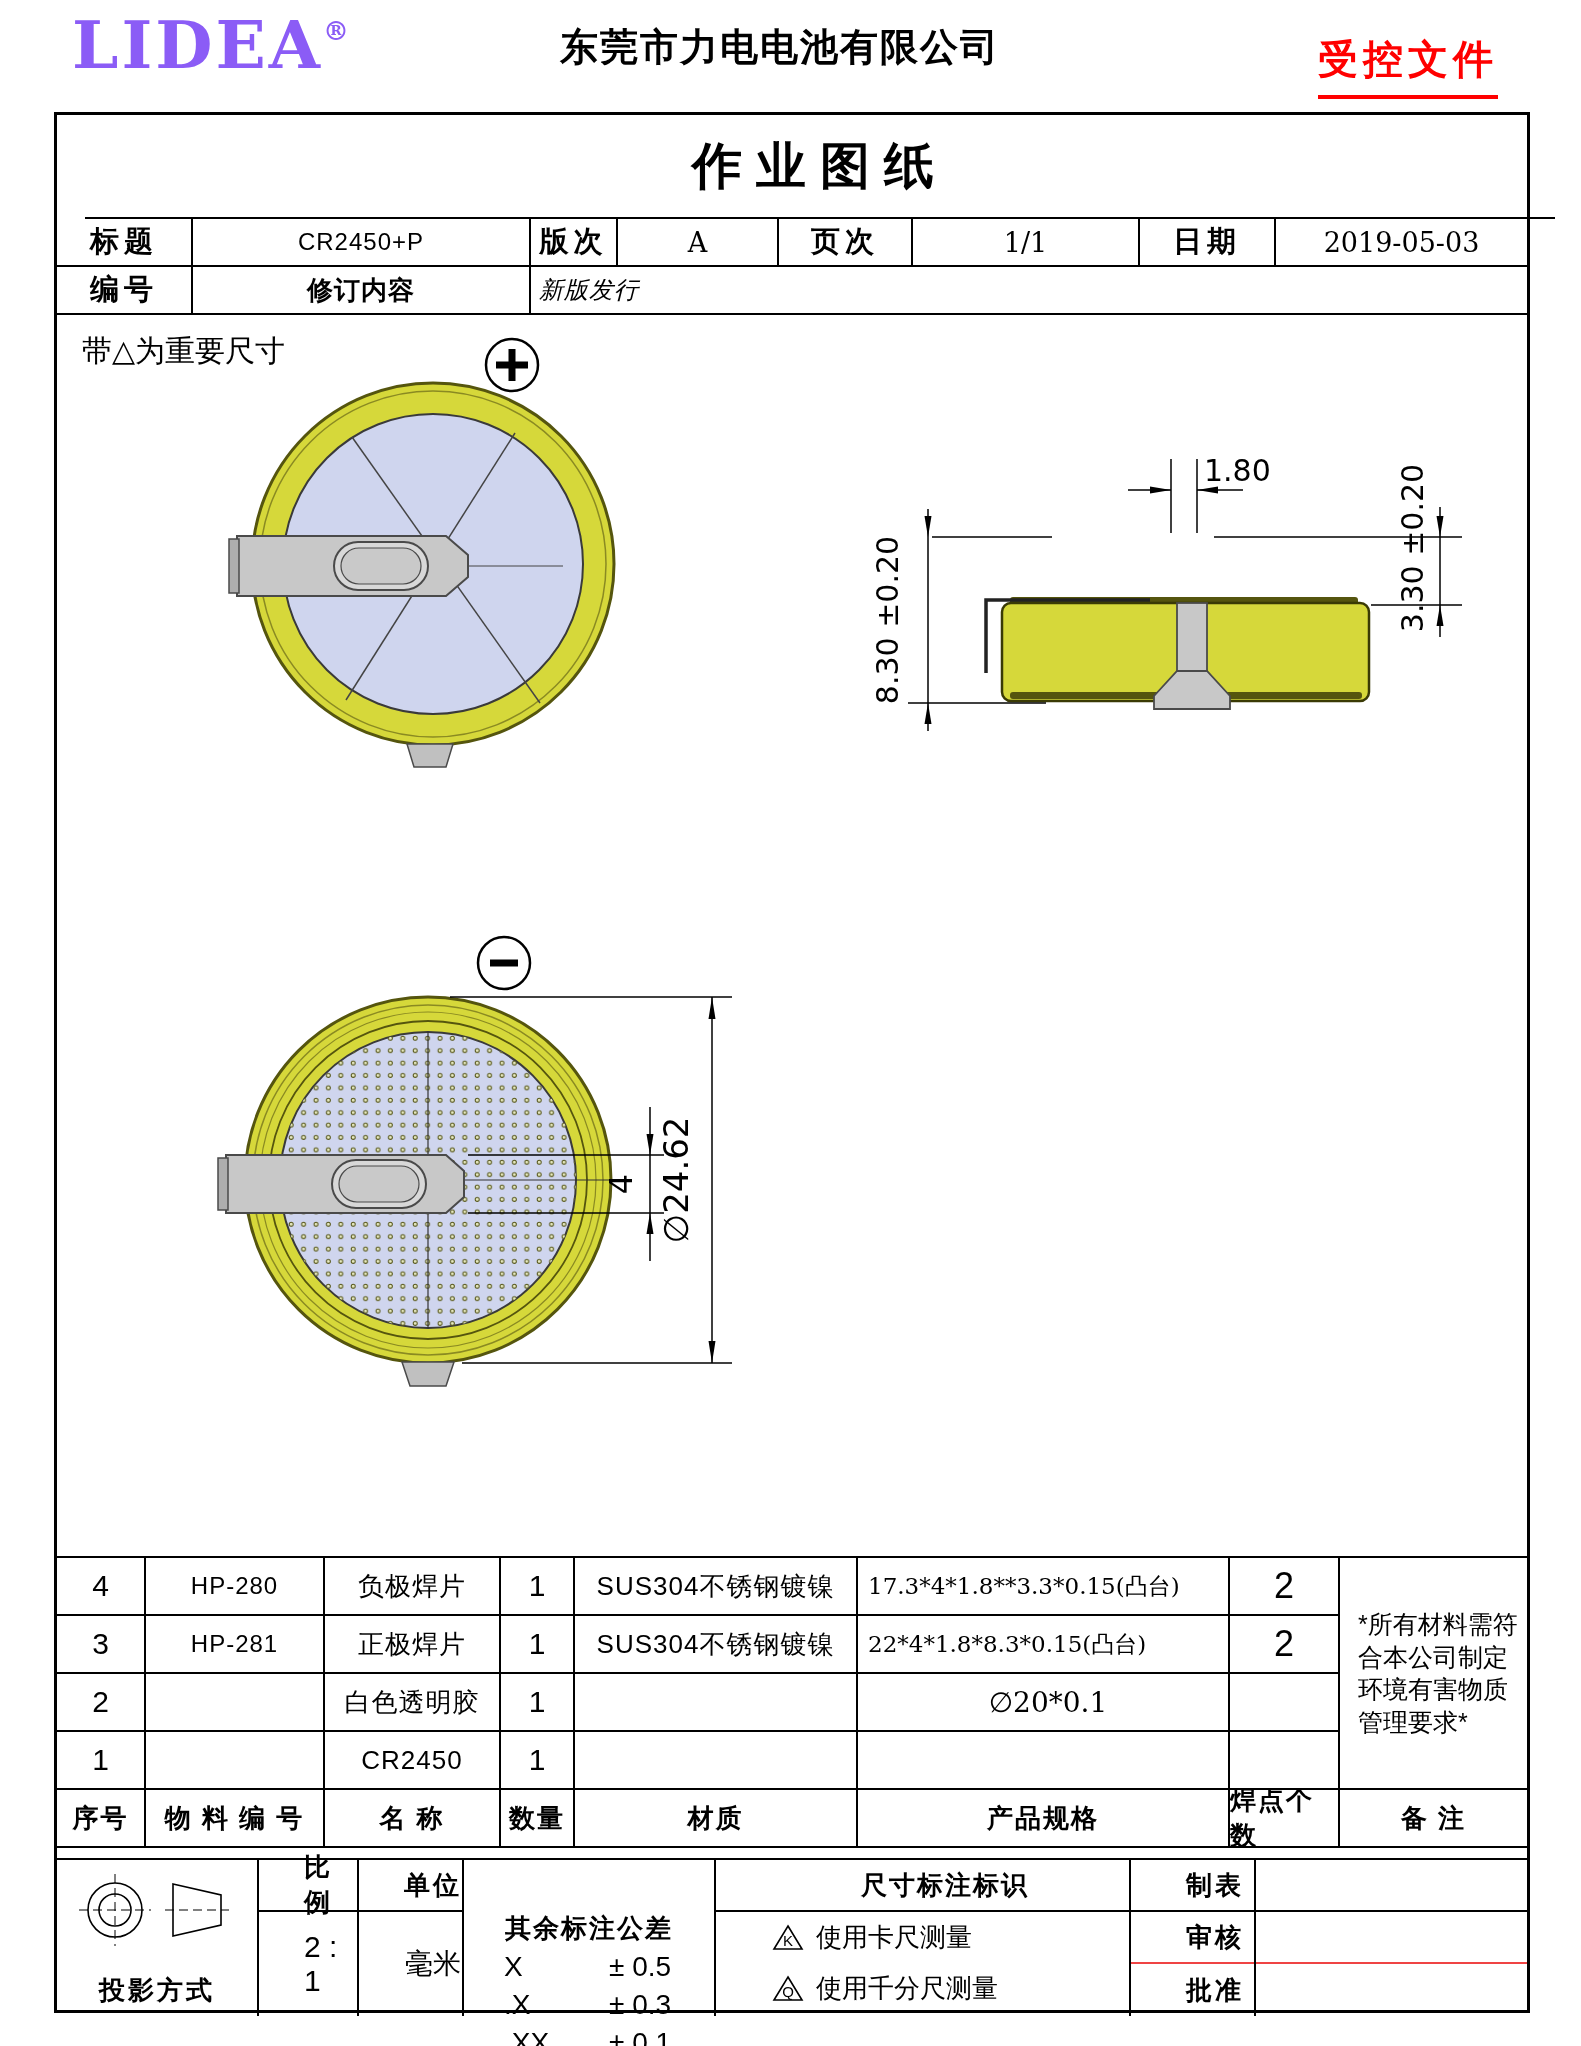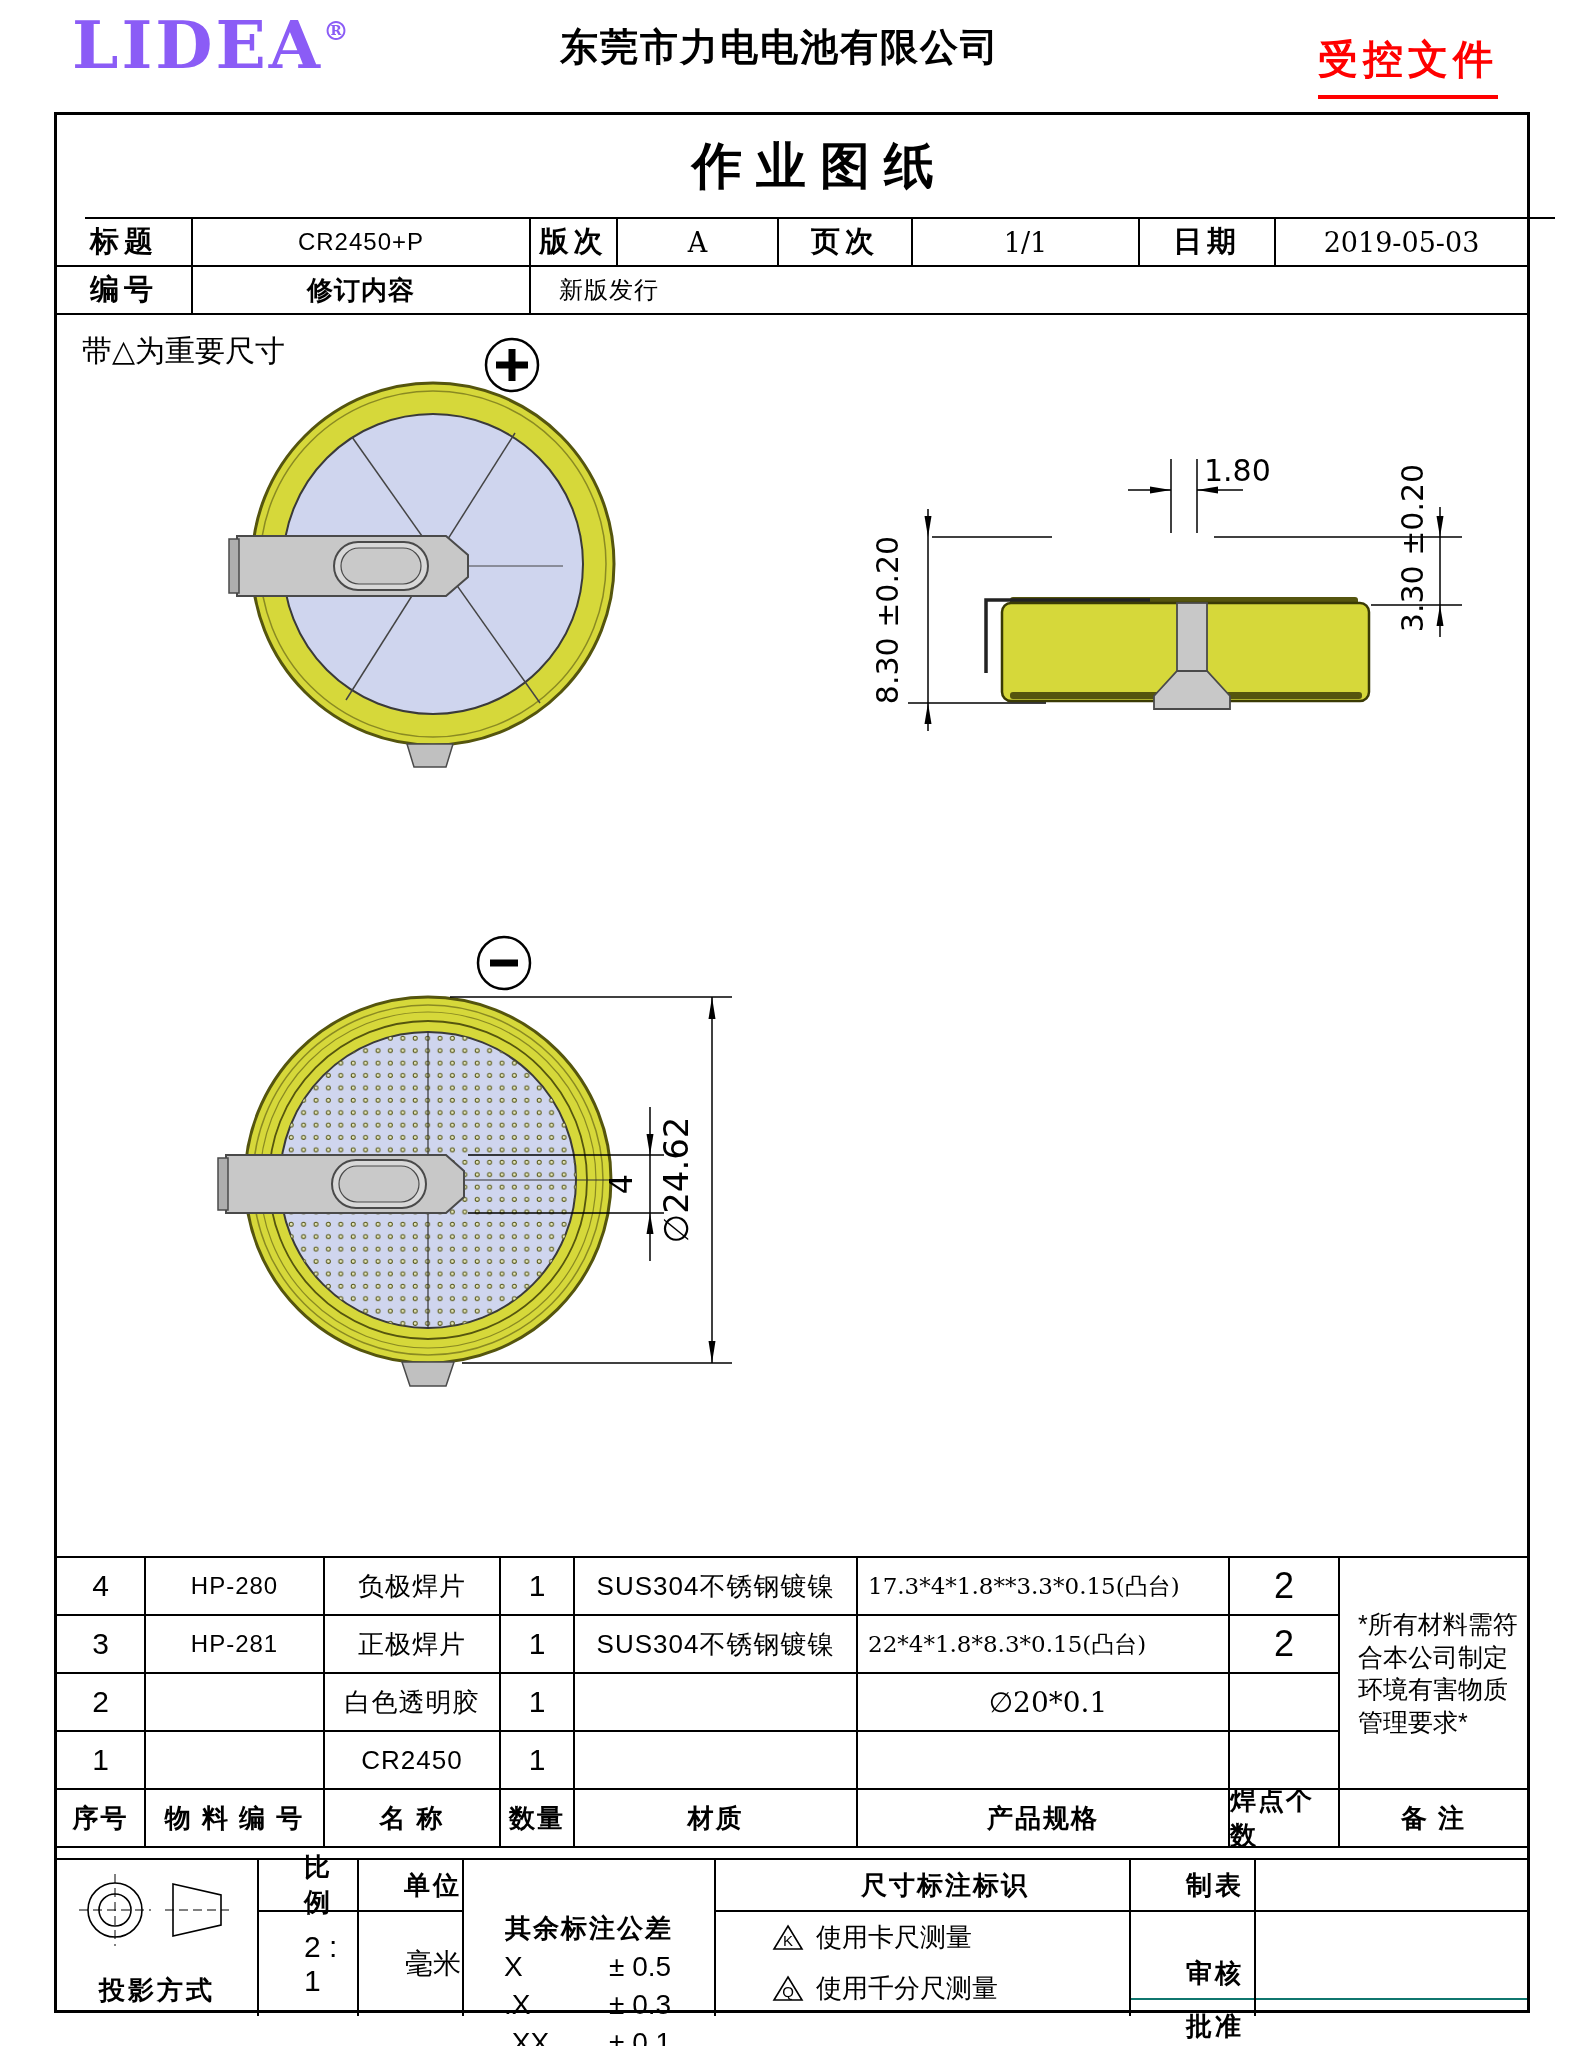--- a/index.html
+++ b/index.html
@@ -21,21 +21,21 @@
 
   .row { display:grid; width:100%; border-bottom:2px solid #000; }
   .row1 { left:0; top:104px; height:48px; grid-template-columns:136px 338px 87px 161px 134px 227px 136px 1fr; }
   .row2 { left:0; top:152px; height:48px; grid-template-columns:136px 338px 153px 1fr; }
   .cell { border-right:2px solid #000; display:flex; align-items:center; justify-content:center; overflow:hidden; }
   .cell.last { border-right:none; }
   .lbl { font-size:29px; font-weight:700; letter-spacing:5px; }
   .lbl2 { font-size:26px; font-weight:700; letter-spacing:1px; }
   .val { font-size:24px; letter-spacing:1px; }
   .serifv { font-family:"DejaVu Serif",serif; font-size:27px; }
-  .leftpad { justify-content:flex-start; padding-left:28px; }
+  .leftpad { justify-content:flex-start; padding-left:8px;font-style:italic; }
 
   
   .bom { left:0; top:1441px; width:100%; height:292px; border-top:2px solid #000;
          display:grid; grid-template-columns:89px 179px 176px 74px 283px 372px 110px 1fr;
          grid-template-rows:repeat(5,58px); }
   .bc { border-right:2px solid #000; border-bottom:2px solid #000; display:flex; align-items:center; justify-content:center; overflow:hidden; }
   .bc.lastcol { border-right:none; }
   .bc.noteCell { grid-column:8; grid-row:1/5; border-right:none; align-items:center; justify-content:flex-start; padding-left:18px; }
   .num { font-size:30px; }
   .big { font-size:36px; }
@@ -49,21 +49,21 @@
   .fc { border-right:2px solid #000; height:100%; position:relative; }
   .fc.lastcol { border-right:none; }
   .fr { display:flex; align-items:center; justify-content:center;padding-left:45px; }
   .fhdr { height:52px; border-bottom:2px solid #000; font-size:26px; font-weight:700; letter-spacing:3px; }
   .fval { height:104px; font-size:30px; }
   .tol-title { height:40px; display:flex; align-items:center; justify-content:center; font-size:26px; font-weight:700; letter-spacing:2px;margin-top:48px; }
   .tol-line { display:grid; grid-template-columns:105px 1fr; padding-left:40px; height:38px; align-items:center; font-size:28px; }
   .er1 { height:52px; border-bottom:2px solid #000; font-size:26px; font-weight:600; letter-spacing:2px; }
   .er { height:51px; justify-content:flex-start; padding-left:56px; font-size:26px; gap:12px; }
   .fl { height:52px; font-size:26px; font-weight:600; letter-spacing:3px; }
-  .fl.mid { border-bottom:2px solid #0f766e;margin-top:36px; }
+  .fl.mid { border-bottom:2px solid #ef4444; }
   .fl.top { border-bottom:2px solid #000; }
   .proj-label { position:absolute; left:0; bottom:8px; width:100%; text-align:center; font-size:26px; font-weight:600; letter-spacing:3px; }
 </style>
 </head>
 <body>
 
 <div class="abs logo">
   <span>LIDEA</span><sup>®</sup>
 </div>
 <div class="abs company">东莞市力电电池有限公司</div>

